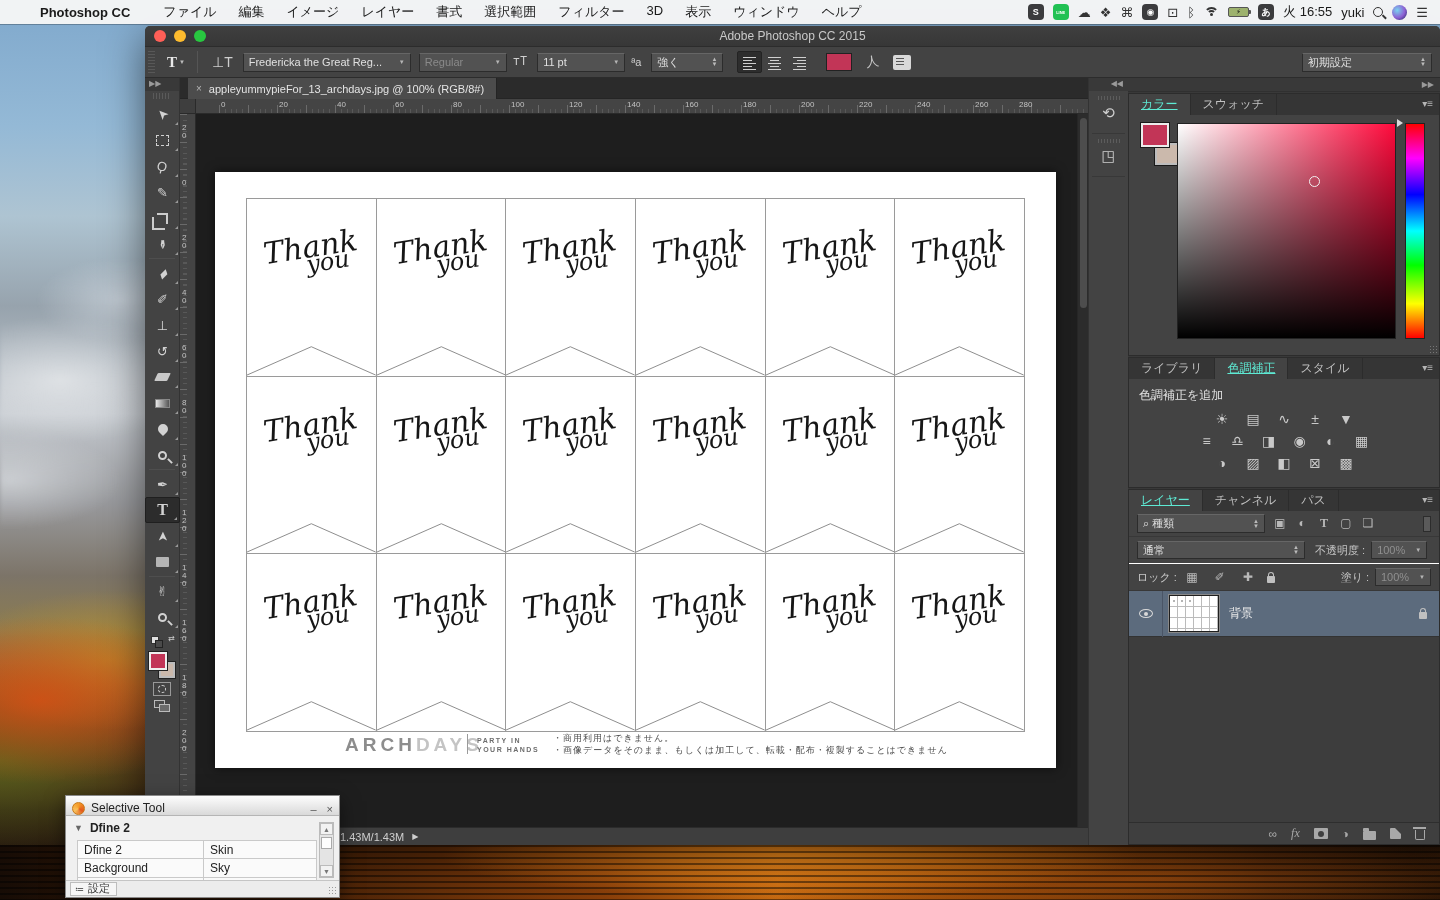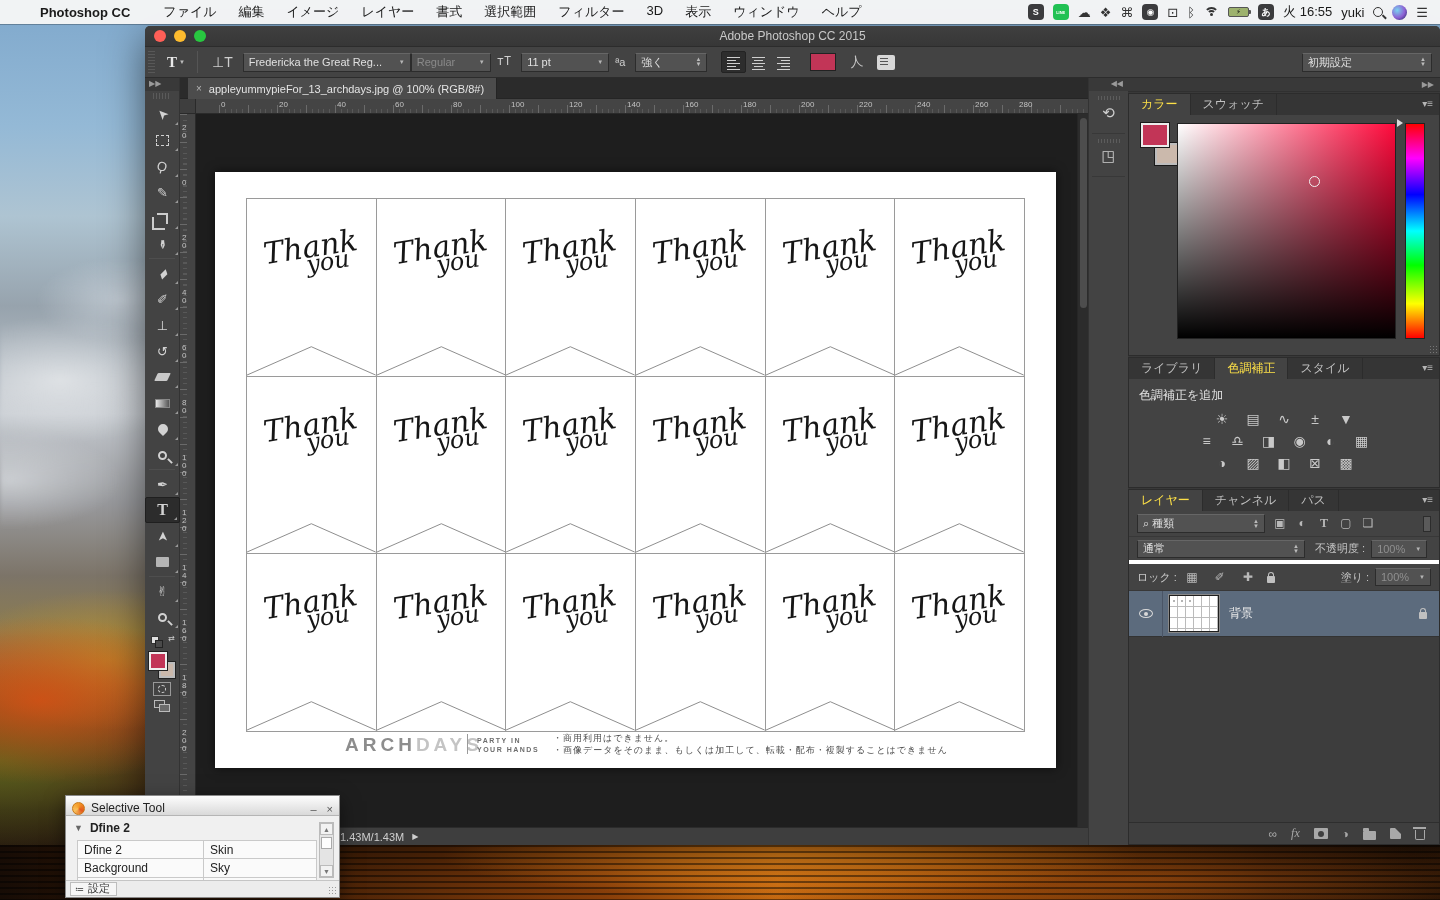--- a/index.html
+++ b/index.html
@@ -66,21 +66,21 @@
   .toolbadge { display:flex; align-items:center; gap:2px; margin-left:8px; padding:3px 4px; }
   .toolbadge b { font-family:"Liberation Serif",serif; font-size:15px; color:#e8e8e8; }
   .dd-arrow { font-size:6px; color:#bbb; }
   .vsep { width:1px; height:22px; background:#2f2f2f; border-right:1px solid #555; margin:0 8px; }
   .opt-icon { font-size:14px; color:#cfcfcf; margin:0 6px; }
   .select { height:19px; background:#525252; border:1px solid #2c2c2c; border-top-color:#666; border-radius:1px;
     display:flex; align-items:center; justify-content:space-between; padding:0 5px; color:#e0e0e0; }
   .select .car { font-size:6px; color:#b5b5b5; margin-left:6px; }
   .select.dim { color:#8a8a8a; }
   .sel-font { width:168px; margin-left:4px; }
-  .sel-style { width:80px; }
+  .sel-style { width:88px; margin-left:8px; }
   .sel-size { width:88px; margin-left:4px; }
   .sel-aa { width:72px; margin-left:4px; }
   .sel-preset { position:absolute; right:8px; width:130px; }
   .stepper { font-size:6px; line-height:5px; color:#bbb; text-align:center; }
   .alignbox { display:flex; margin-left:14px; }
   .alignbtn { width:25px; height:22px; display:flex; align-items:center; justify-content:center; }
   .alignbtn.on { background:#2d2d2d; border:1px solid #232323; border-radius:2px; }
   .bars { width:13px; height:11px; }
   .bars i { display:block; height:1.5px; margin-bottom:1.6px; background:#d0d0d0; }
   .bars.l i:nth-child(2n){ width:9px; } .bars.l i { width:13px; }
@@ -173,21 +173,21 @@
   .mbtn { width:33px; height:40px; margin:3px auto 0; border-bottom:1px solid #383838; color:#cfcfcf; display:flex; flex-direction:column; align-items:center; }
   .mbtn .grip3 { width:22px; height:4px; margin:2px 0 4px; background:repeating-linear-gradient(90deg,#5c5c5c 0 1px,transparent 1px 3px); }
   .mbtn .ic { font-size:15px; }
 
   
   .dock { position:absolute; left:983px; top:52px; width:312px; height:767px; background:#393939; }
   .dock .hdr { height:14px; background:#393939; color:#9a9a9a; font-size:8px; text-align:right; padding-right:6px; line-height:13px; border-bottom:1px solid #303030; }
   .panel { position:absolute; left:0; width:312px; background:#434343; border:1px solid #2c2c2c; }
   .ptabs { height:21px; background:#353535; display:flex; font-size:12px; color:#c3c3c3; position:relative; }
   .ptab { padding:0 12px; line-height:21px; border-right:1px solid #2c2c2c; }
-  .ptab.on { background:#434343; color:#fde047; }
+  .ptab.on { background:#434343; color:#5eead4;text-decoration:underline; }
   .pmenu { position:absolute; right:6px; top:4px; color:#b5b5b5; font-size:10px; }
   .p-color { top:15px; height:263px; }
   .fgswatch { position:absolute; left:12px; top:29px; width:28px; height:24px; border:2px solid #ececec; outline:1px solid #1a1a1a; z-index:2; }
   .bgswatch { position:absolute; left:26px; top:49px; width:26px; height:22px; border:2px solid #bdbdbd; outline:1px solid #1a1a1a; }
   .sbfield { position:absolute; left:48px; top:29px; width:219px; height:216px; border:1px solid #222;
     background:linear-gradient(to bottom, rgba(0,0,0,0), #000 100%), linear-gradient(to right, #fff, #ff0a3c); }
   .sbcursor { position:absolute; width:11px; height:11px; border:1.5px solid #f2f2f2; border-radius:50%; }
   .huestrip { position:absolute; left:276px; top:29px; width:20px; height:216px; border:1px solid #222;
     background:linear-gradient(180deg,#ff0000 0%, #ff00ff 16%, #0000ff 33%, #00ffff 50%, #00ff00 66%, #ffff00 84%, #ff0000 100%); }
   .huemark { position:absolute; left:268px; top:25px; width:0; height:0; border-top:4px solid transparent; border-bottom:4px solid transparent; border-left:6px solid #d9d9d9; }
@@ -197,21 +197,21 @@
   .addlbl { color:#e2e2e2; font-size:12px; padding:8px 0 2px 10px; }
   .adjrow { display:flex; justify-content:center; gap:9px; margin-top:4px; }
   .adjic { width:22px; height:18px; display:flex; align-items:center; justify-content:center; color:#c9c9c9; font-size:14px; }
   .p-layers { top:411px; height:356px; }
   .lrow { display:flex; align-items:center; padding:0 8px; color:#c9c9c9; font-size:11px; }
   .lrow1 { height:26px; border-bottom:1px solid #383838; gap:6px; }
   .sel-kind { width:128px; height:19px; }
   .fico { font-size:12px; color:#b9b9b9; width:18px; text-align:center; }
   .fico.tt { font-family:"Liberation Serif",serif; font-weight:bold; }
   .ltoggle { margin-left:auto; width:8px; height:16px; background:#5a5a5a; border:1px solid #2c2c2c; }
-  .lrow2 { height:27px; border-bottom:4px solid #ffffff; }
+  .lrow2 { height:27px; border-bottom:1px solid #ffffff; }
   .sel-blend { width:168px; height:18px; }
   .lbl { margin-left:10px; color:#c3c3c3; }
   .sel-pct { width:56px; height:18px; margin-left:6px; color:#8f8f8f; }
   .lrow3 { height:27px; border-bottom:1px solid #383838; }
   .lockics { display:flex; gap:10px; margin-left:6px; align-items:center; }
   .padlock { width:8px; height:7px; background:#c0c0c0; border-radius:1px; position:relative; margin-top:4px; }
   .padlock:before { content:''; position:absolute; left:1px; top:-4px; width:4px; height:4px; border:1.5px solid #c0c0c0; border-bottom:none; border-radius:3px 3px 0 0; }
   .layerrow { height:46px; background:#5c6b7d; display:flex; align-items:center; border-bottom:1px solid #333; }
   .eyebox { width:34px; height:46px; border-right:1px solid #4a5566; display:flex; align-items:center; justify-content:center; }
   .eye { width:14px; height:9px; border:1.5px solid #d9d9d9; border-radius:50%; position:relative; }

